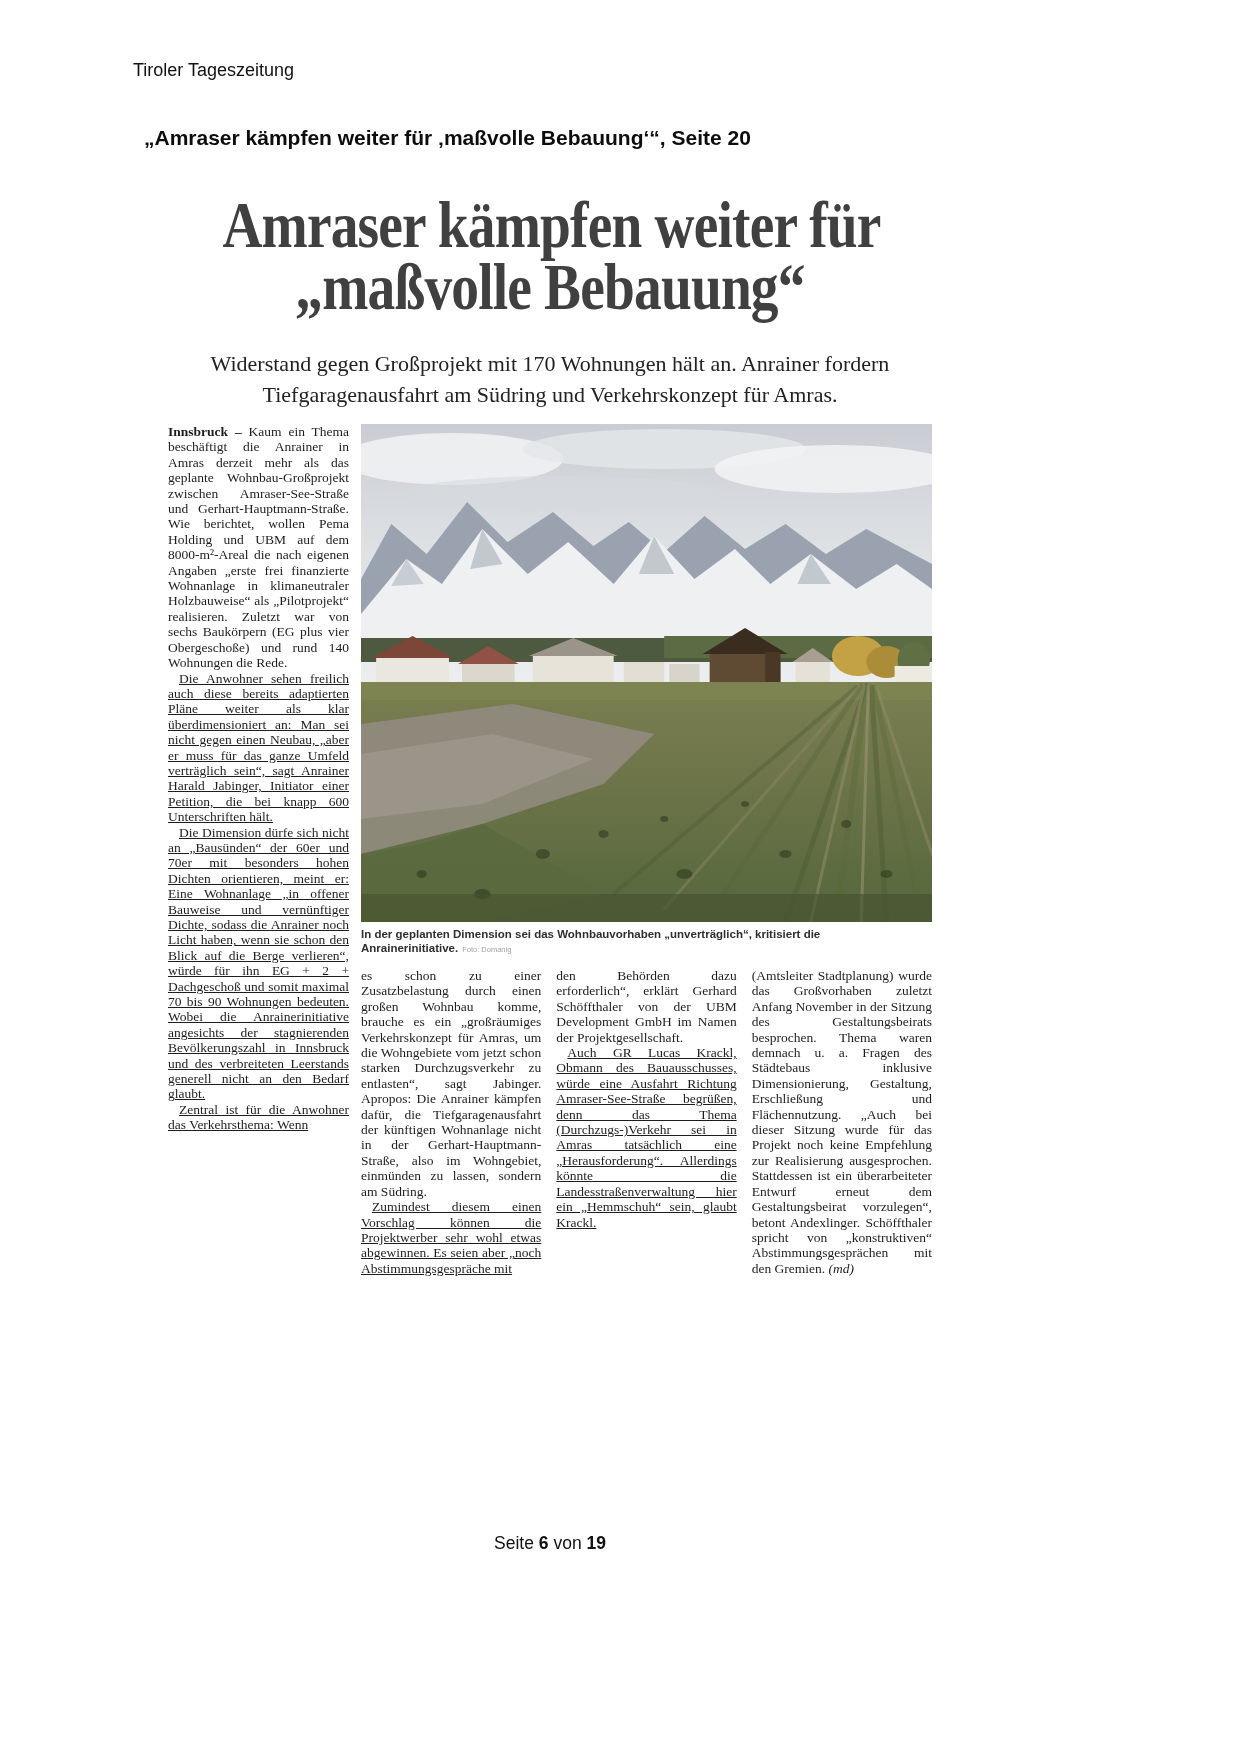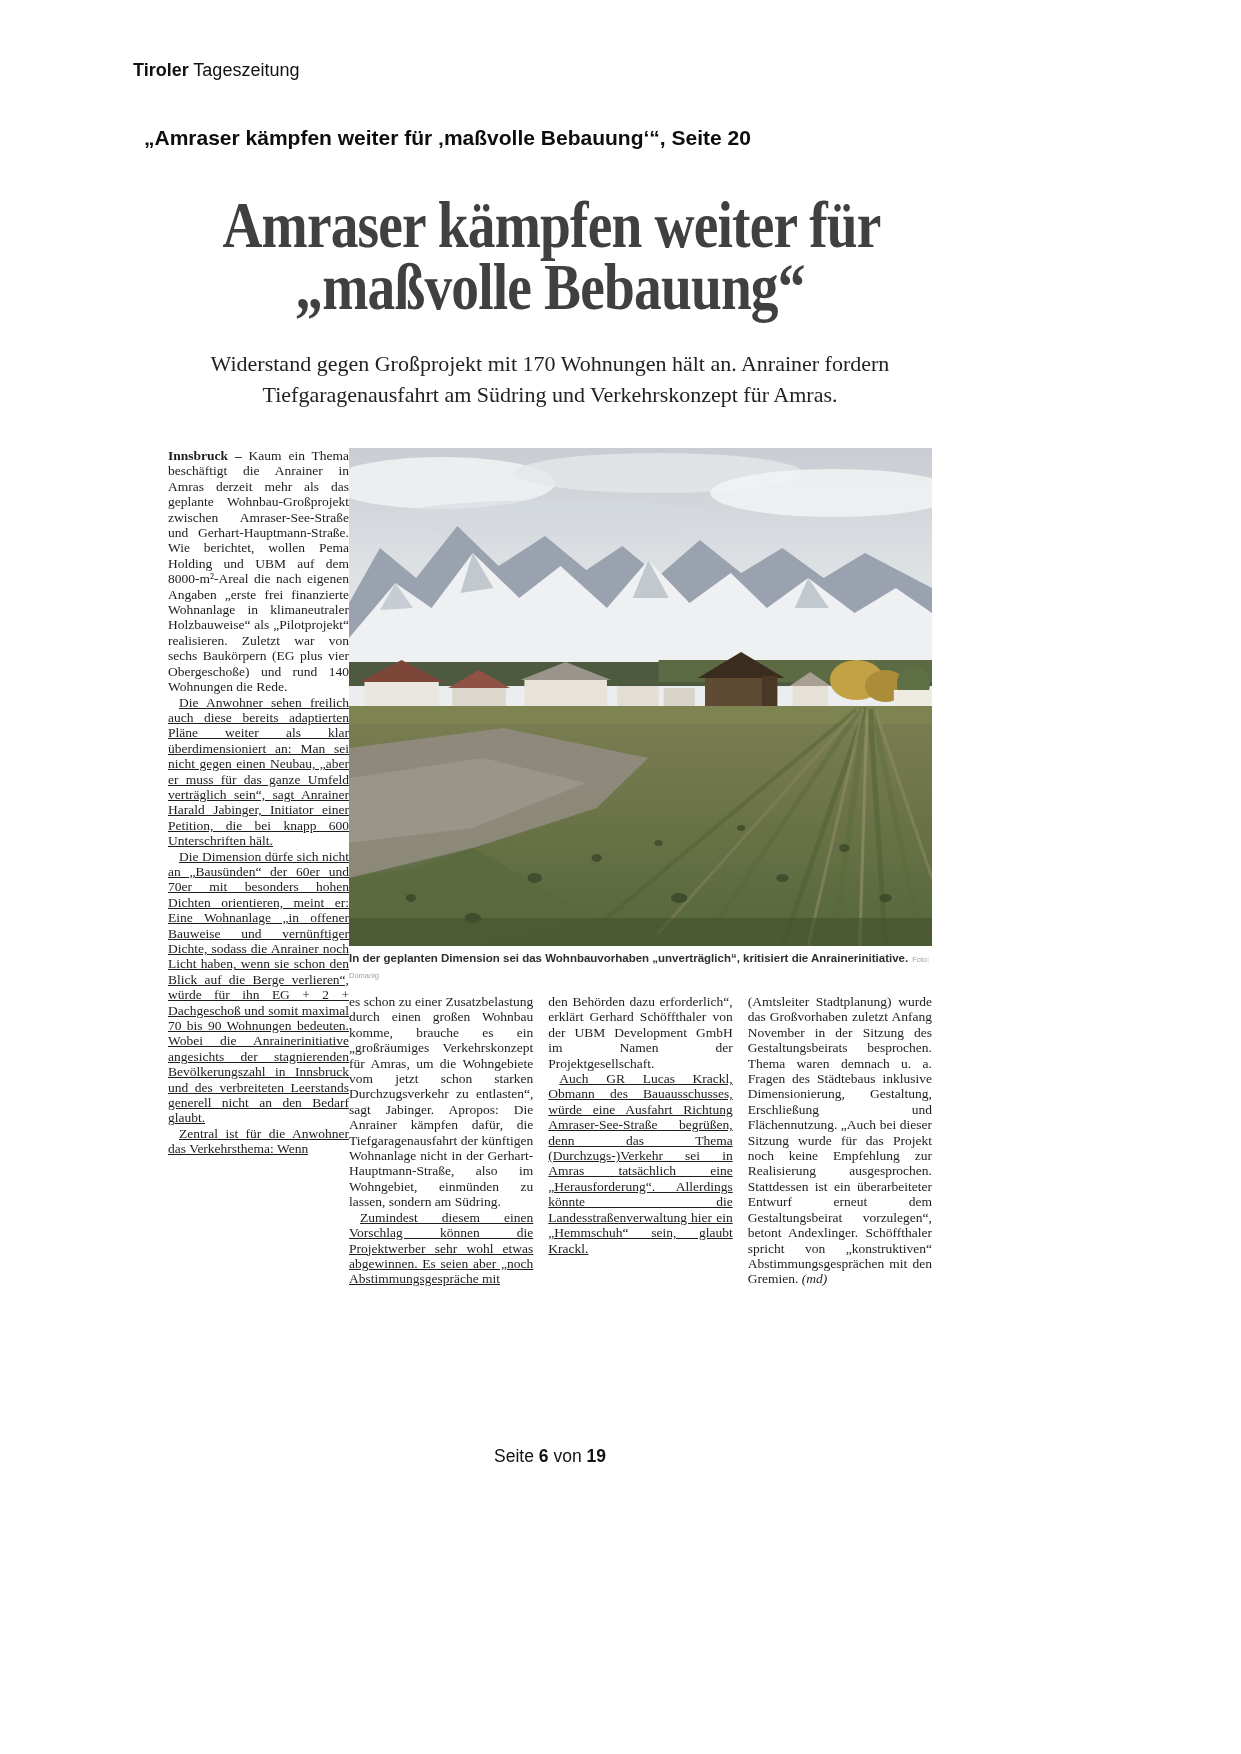--- a/index.html
+++ b/index.html
@@ -5,60 +5,60 @@
   html,body { margin:0; padding:0; background:#ffffff; }
   .sheet {
     position:relative; width:1241px; height:1754px; background:#fff;
     font-family:"Liberation Serif", serif; color:#1d1d1f; overflow:hidden;
   }
   
   .masthead {
     position:absolute; left:133px; top:60px;
     font-family:"Liberation Sans", sans-serif; font-size:18px; color:#111;
   }
-  .masthead .mb { font-weight:bold; }
+  .masthead .mb { font-weight:normal; }
   .ref-line {
     position:absolute; left:133px; top:126px;
     font-family:"Liberation Sans", sans-serif; font-size:21px; font-weight:bold; color:#0d0d0d;margin-left:11px;
   }
   
   .headline {
     position:absolute; left:160px; top:194px; width:780px; text-align:center;
     font-weight:bold; color:#404040;
   }
   .headline .hl {
     font-size:66px; line-height:62px; white-space:nowrap;
     letter-spacing:-1px; transform:scaleX(0.84); transform-origin:50% 50%;
   }
   .subhead {
     position:absolute; left:160px; top:348px; width:780px; text-align:center;
     font-size:22px; line-height:31px; color:#222;
   }
   .article-body {
-    position:absolute; left:168px; top:448px; width:764px;
-    display:flex; gap:0;
+    position:absolute; left:168px; top:424px; width:764px;
+    display:flex; gap:12px;
     font-size:13.5px; line-height:15.4px; text-align:justify;
     hyphens:auto; -webkit-hyphens:auto;
   }
   .colA { flex:0 0 181px; width:181px; }
   .article-body p { margin:0; }
   p.ind { text-indent:11px;text-decoration:underline; }
   .lead { font-weight:bold; }
   .right-zone { flex:1; display:flex; flex-direction:column; }
   .photo { width:100%; height:498px; display:block; }
   .caption {
     font-family:Liberation Sans, sans-serif; font-size:11.5px; font-weight:bold;
     color:#2e2e2e; margin-top:5px; line-height:14px; text-align:left;
   }
   .credit { font-size:7.5px; color:#a2a29e; font-weight:normal; margin-left:4px; }
   .cols234 { display:flex; gap:15px; margin-top:11px; }
   .txtcol { flex:1; }
   .sig { font-style:italic; }
   .footer {
-    position:absolute; left:160px; top:1446px; width:780px; text-align:center;
+    position:absolute; left:160px; top:1533px; width:780px; text-align:center;
     font-family:"Liberation Sans", sans-serif; font-size:17.5px; color:#111;
   }
   .footer .fb { font-weight:bold; }
 </style>
 </head>
 <body>
 
 <div class="sheet">
 
   <div class="masthead">

